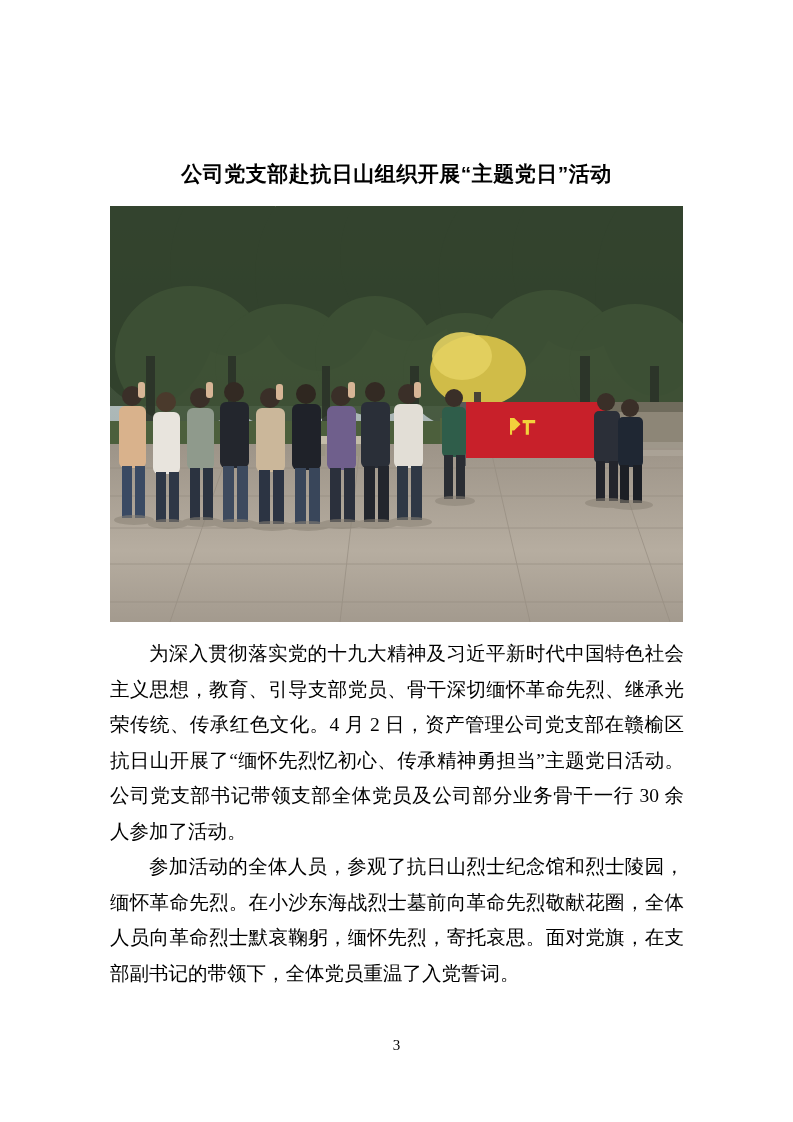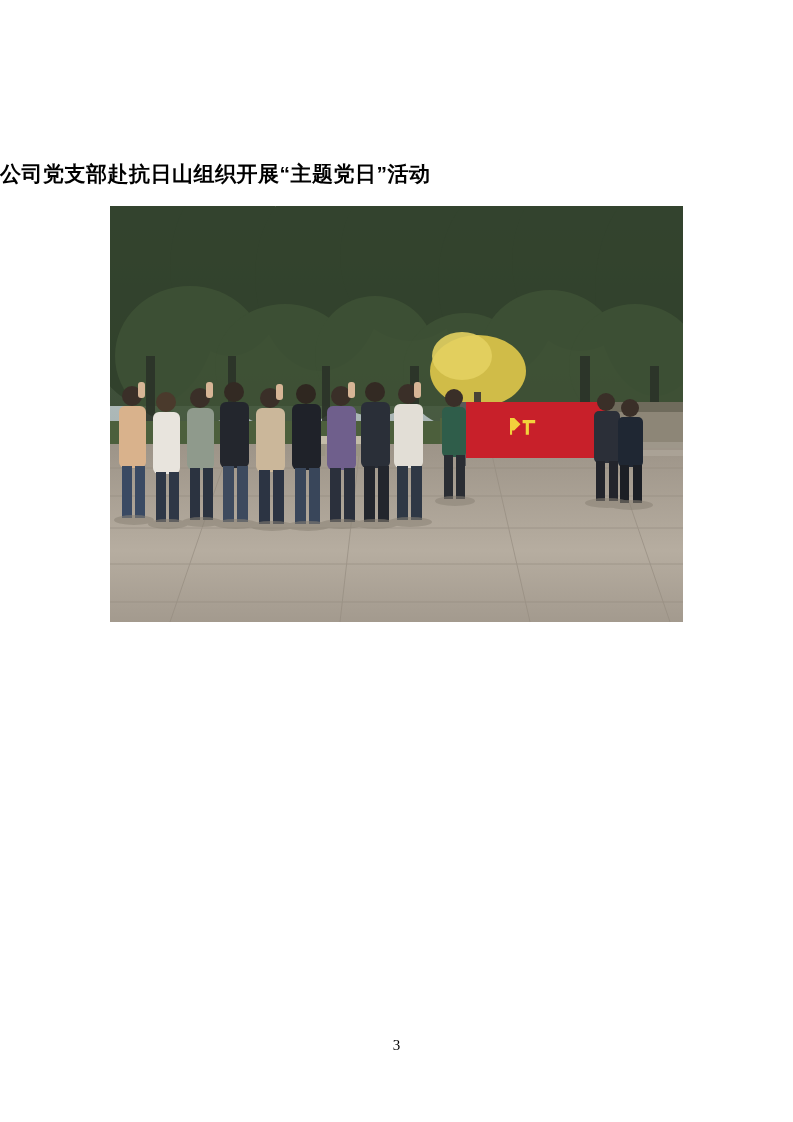--- a/index.html
+++ b/index.html
@@ -20,21 +20,21 @@
     top: 0; left: 0;
     width: 793px;
     height: 1122px;
     background: #ffffff;
   }
   .doc-title {
     position: absolute;
     top: 160px;
     left: 0;
     width: 793px;
-    text-align: left;
+    text-align: center;
     font-family: "Liberation Sans", sans-serif;
     font-weight: bold;
     font-size: 21px;
     letter-spacing: 0.5px;
     color: #000000;
   }
   .figure {
     position: absolute;
     top: 206px;
     left: 110px;
@@ -264,16 +264,18 @@
         <ellipse cx="266" cy="318" rx="22" ry="5"></ellipse>
         <ellipse cx="300" cy="316" rx="22" ry="5"></ellipse>
         <ellipse cx="345" cy="295" rx="20" ry="5"></ellipse>
         <ellipse cx="497" cy="297" rx="22" ry="5"></ellipse>
         <ellipse cx="521" cy="299" rx="22" ry="5"></ellipse>
       </g>
     </svg>
   </div>
 
   <div class="body-text">
+    <p>为深入贯彻落实党的十九大精神及习近平新时代中国特色社会主义思想，教育、引导支部党员、骨干深切缅怀革命先烈、继承光荣传统、传承红色文化。4 月 2 日，资产管理公司党支部在赣榆区抗日山开展了“缅怀先烈忆初心、传承精神勇担当”主题党日活动。公司党支部书记带领支部全体党员及公司部分业务骨干一行 30 余人参加了活动。</p>
+    <p>参加活动的全体人员，参观了抗日山烈士纪念馆和烈士陵园，缅怀革命先烈。在小沙东海战烈士墓前向革命先烈敬献花圈，全体人员向革命烈士默哀鞠躬，缅怀先烈，寄托哀思。面对党旗，在支部副书记的带领下，全体党员重温了入党誓词。</p>
   </div>
 
   <div class="page-number">3</div>
 </div>
 
 </body></html>

